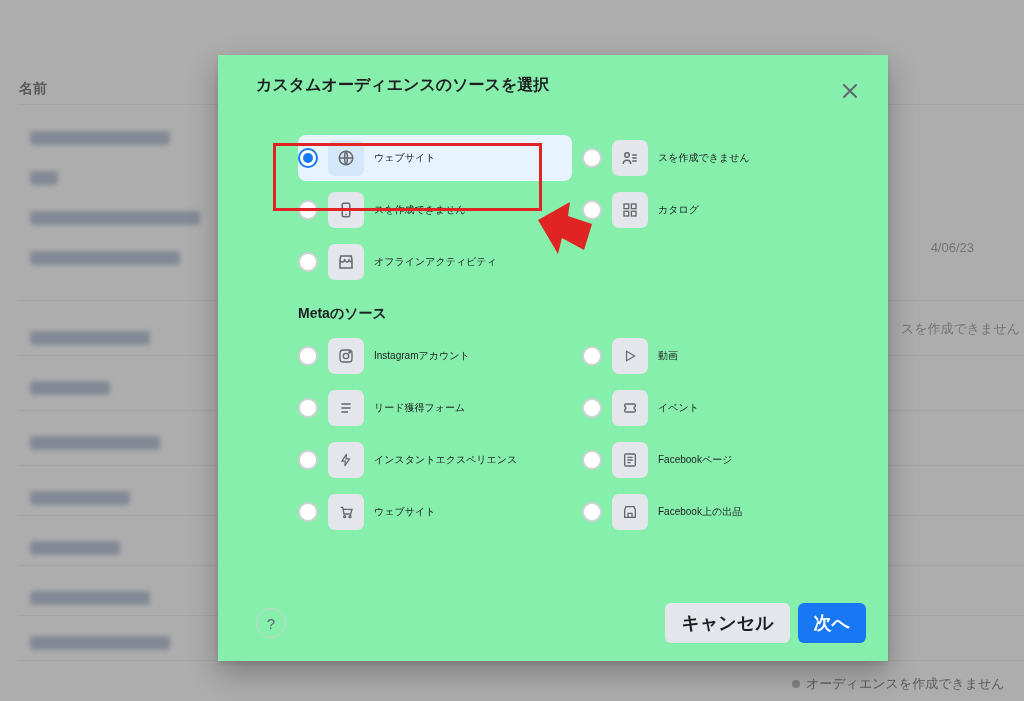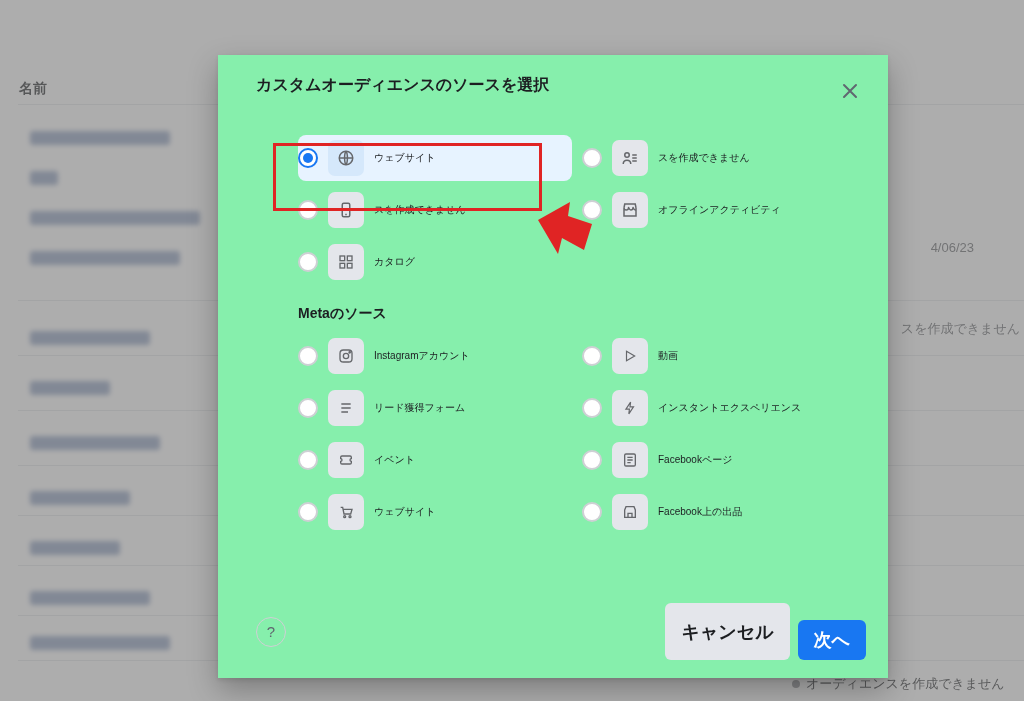--- a/index.html
+++ b/index.html
@@ -203,21 +203,20 @@
   cursor:pointer;
   border:none;
 }
 .btn-secondary {
   background:#e4e6eb;
   color:#1c1e21;
 }
 .btn-primary {
   background:#1877f2;
   color:#fff;
-  margin-top:17px;
 }
 svg { display:block; }
 </style>
 </head>
 <body>
 
 <div class="bg-page">
   <div class="bg-header">名前</div>
   <div class="hr" style="top:104px;"></div>
   <div class="bg-row" style="top:120px;">
@@ -325,42 +324,42 @@
             </svg>
           </span>
         </div>
       <span class="label">スを作成できません</span>
     </div>
 
     <div class="option">
       <div class="radio"></div>
       <div class="iconbox">
           <span>
-            <svg width="18" height="18" viewBox="0 0 24 24" fill="none" stroke="#65676b" stroke-width="2">
-              <path d="M4 9l1-5h14l1 5M4 9v11h16V9M4 9c0 1.5 1 3 3 3s3-1.5 3-3 1 3 3 3 3-1.5 3-3 1 3 3 3"></path>
-            </svg>
-          </span>
-        </div>
-      <span class="label">オフラインアクティビティ</span>
-    </div>
-
-    <div class="option">
-      <div class="radio"></div>
-      <div class="iconbox">
-          <span>
             <svg width="16" height="16" viewBox="0 0 24 24" fill="none" stroke="#65676b" stroke-width="2">
               <rect x="3" y="3" width="7" height="7"></rect>
               <rect x="14" y="3" width="7" height="7"></rect>
               <rect x="3" y="14" width="7" height="7"></rect>
               <rect x="14" y="14" width="7" height="7"></rect>
             </svg>
           </span>
         </div>
       <span class="label">カタログ</span>
     </div>
+
+    <div class="option">
+      <div class="radio"></div>
+      <div class="iconbox">
+          <span>
+            <svg width="18" height="18" viewBox="0 0 24 24" fill="none" stroke="#65676b" stroke-width="2">
+              <path d="M4 9l1-5h14l1 5M4 9v11h16V9M4 9c0 1.5 1 3 3 3s3-1.5 3-3 1 3 3 3 3-1.5 3-3 1 3 3 3"></path>
+            </svg>
+          </span>
+        </div>
+      <span class="label">オフラインアクティビティ</span>
+    </div>
     <div></div>
   </div>
 
   <div class="section-title">Metaのソース</div>
   <div class="grid">
 
     <div class="option">
       <div class="radio"></div>
       <div class="iconbox">
           <span>
@@ -395,38 +394,38 @@
             </svg>
           </span>
         </div>
       <span class="label">リード獲得フォーム</span>
     </div>
 
     <div class="option">
       <div class="radio"></div>
       <div class="iconbox">
           <span>
+            <svg width="16" height="16" viewBox="0 0 24 24" fill="none" stroke="#65676b" stroke-width="2">
+              <path d="M4 8c0-1 1-2 2-2h12c1 0 2 1 2 2v2a2 2 0 000 4v2c0 1-1 2-2 2H6c-1 0-2-1-2-2v-2a2 2 0 000-4V8z"></path>
+            </svg>
+          </span>
+        </div>
+      <span class="label">イベント</span>
+    </div>
+
+    <div class="option">
+      <div class="radio"></div>
+      <div class="iconbox">
+          <span>
             <svg width="14" height="16" viewBox="0 0 24 24" fill="none" stroke="#65676b" stroke-width="2">
               <path d="M13 2L5 14h6l-1 8 8-12h-6l1-8z"></path>
             </svg>
           </span>
         </div>
       <span class="label">インスタントエクスペリエンス</span>
-    </div>
-
-    <div class="option">
-      <div class="radio"></div>
-      <div class="iconbox">
-          <span>
-            <svg width="16" height="16" viewBox="0 0 24 24" fill="none" stroke="#65676b" stroke-width="2">
-              <path d="M4 8c0-1 1-2 2-2h12c1 0 2 1 2 2v2a2 2 0 000 4v2c0 1-1 2-2 2H6c-1 0-2-1-2-2v-2a2 2 0 000-4V8z"></path>
-            </svg>
-          </span>
-        </div>
-      <span class="label">イベント</span>
     </div>
 
     <div class="option">
       <div class="radio"></div>
       <div class="iconbox">
           <span>
             <svg width="16" height="16" viewBox="0 0 24 24" fill="none" stroke="#65676b" stroke-width="2">
               <rect x="4" y="3" width="16" height="18" rx="2"></rect>
               <path d="M8 8h8M8 12h8M8 16h5"></path>
             </svg>

